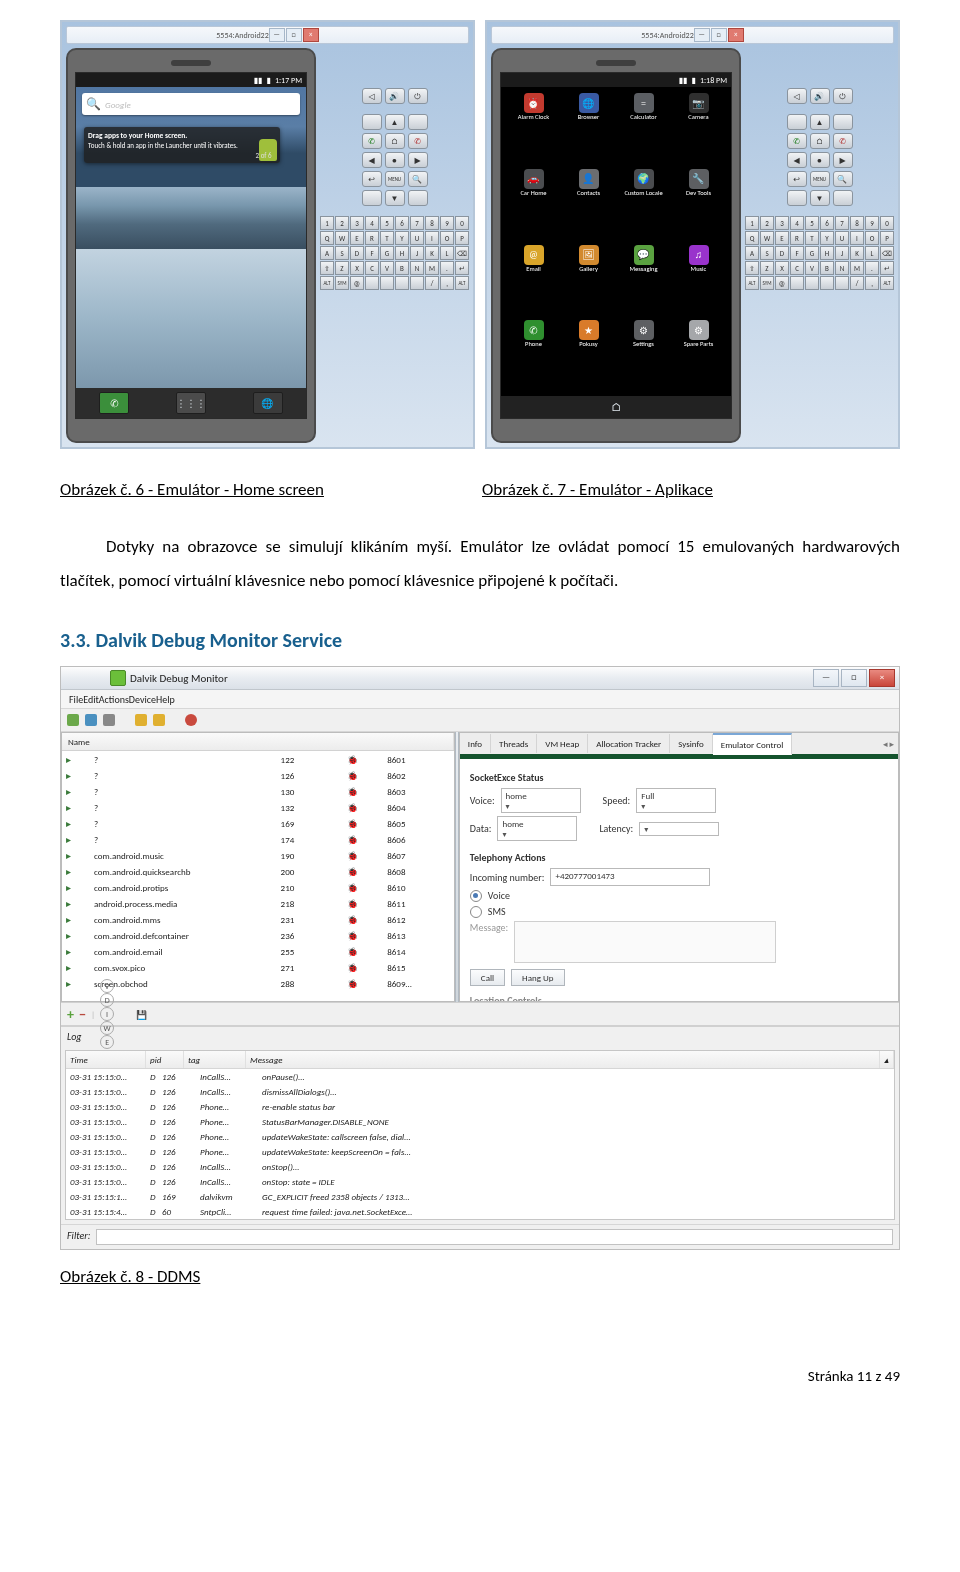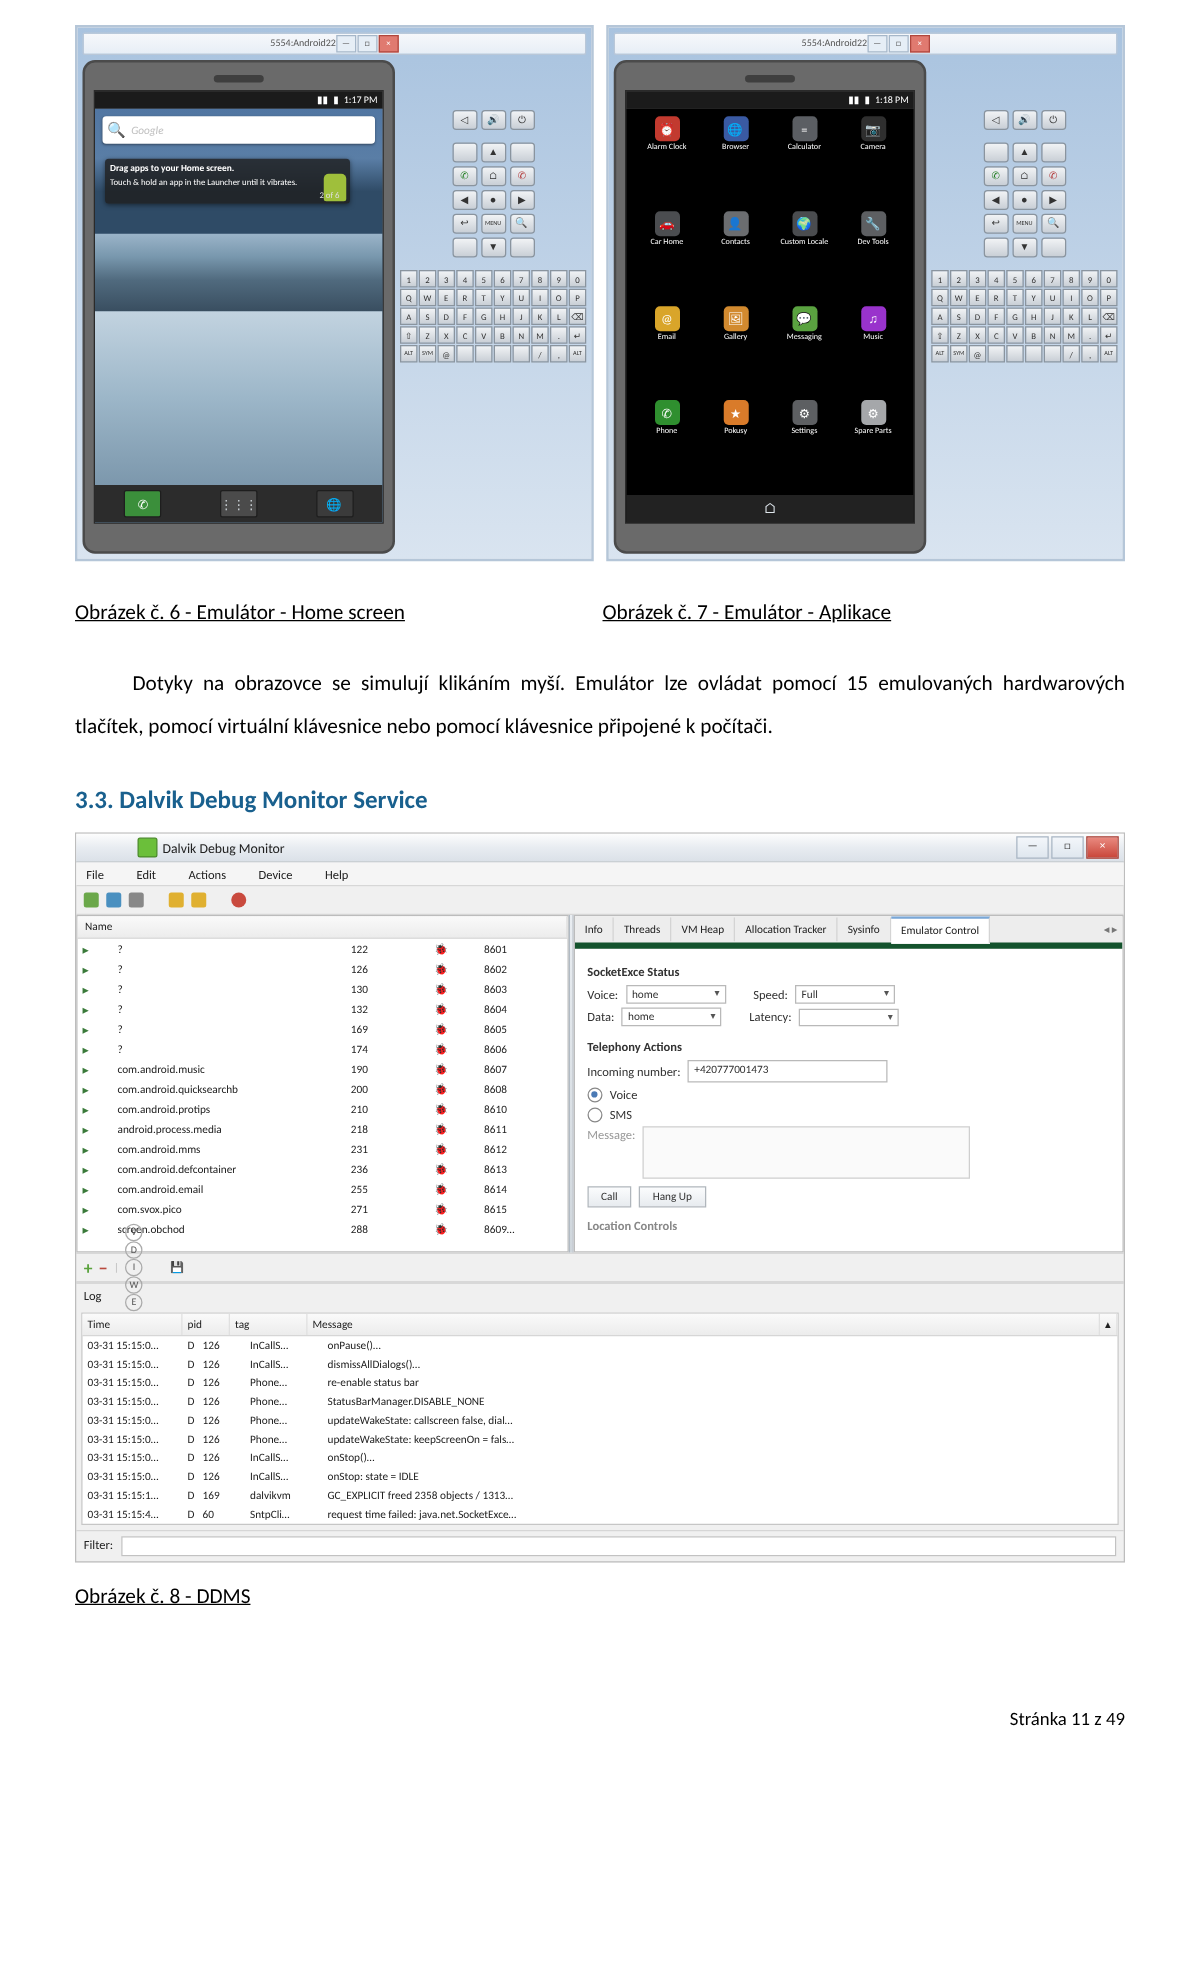--- a/index.html
+++ b/index.html
@@ -155,21 +155,21 @@
     background: linear-gradient(#fdfdfd,#e8ecf1 50%,#dbe1e8);
     border-bottom:1px solid #c0c6cc;
     display:flex; align-items:center; justify-content:space-between;
     padding:0 4px;
   }
   .dtitle .l { display:flex; align-items:center; gap:4px; font-size:11px;padding-left:45px; }
   .dtitle .icon { width:14px; height:14px; background:#6bbf3a; border:1px solid #4a8a28; border-radius:2px; }
   .winbtns2 { display:flex; gap:2px; }
   .wb2 { width:24px; height:16px; border:1px solid #a8b5c3; background:linear-gradient(#f3f6fa,#dfe7ef); text-align:center; font-size:9px; line-height:14px; color:#333; }
   .wb2.red { background:linear-gradient(#e98a80,#c9463a); color:#fff; border-color:#a7382e; }
-  .dmenu { height:18px; display:flex; align-items:center; gap:26px; padding:0 8px; background:#f5f5f5; border-bottom:1px solid #d7d7d7; font-size:10px; }
+  .dmenu { height:18px; display:flex; align-items:center; gap:0; padding:0 8px; background:#f5f5f5; border-bottom:1px solid #d7d7d7; font-size:10px; }
   .dtool { height:22px; display:flex; align-items:center; gap:6px; padding:0 6px; border-bottom:1px solid #d7d7d7; }
   .ticon { width:12px; height:12px; background:#6ba84a; border-radius:2px; }
   .ticon.r { background:#c94a3e; }
   .ticon.g { background:#888; }
   .ticon.y { background:#e0b030; }
   .threepane {
     display:grid;
     grid-template-columns: 47% 4px 1fr;
     height: 270px;
   }
@@ -182,32 +182,32 @@
   .prow .tw { color:#3a7a3a; font-size:10px; }
   .prow .bug { color:#3b8f3b; font-size:9px; }
   .rightpane { background:#fff; border:1px solid #bcbcbc; display:flex; flex-direction:column; overflow:hidden; }
   .tabs { display:flex; background:#ededed; font-size:9px; border-bottom:5px solid #14532d; align-items:center; }
   .tab { padding:4px 8px; border-right:1px solid #d4d4d4; }
   .tab.active { background:#fff; border-top:2px solid #7aa7d6; border-bottom:1px solid #fff; margin-bottom:-1px; }
   .tabarrow { margin-left:auto; padding:4px; color:#777; }
   .rightbody { flex:1; padding:8px 10px; font-size:10px; color:#333; }
   .grouplab { font-weight:bold; margin:4px 0 4px 0; }
   .frow { display:flex; align-items:center; gap:6px; margin:3px 0; }
-  .sel { border:1px solid #b9b9b9; background:#fff; font-size:9px; padding:1px 4px; width:70px; display:flex; justify-content:space-between; }
+  .sel { border:1px solid #b9b9b9; background:#fff; font-size:9px; padding:1px 4px; width:70px; display:flex; justify-content:space-between;flex-direction:column; }
   .sel .arr { color:#555; font-size:8px; }
   .txtin { border:1px solid #b9b9b9; background:#fff; padding:1px 4px; font-size:9px; height:14px; }
   .radio { width:10px; height:10px; border:1px solid #888; border-radius:50%; display:inline-flex; align-items:center; justify-content:center; }
   .radio.on::after { content:""; width:5px; height:5px; background:#4b7ab5; border-radius:50%; display:block; }
   .btn { border:1px solid #b0b6bc; background:linear-gradient(#fbfcfd,#e7ebef); padding:2px 10px; font-size:9px; }
   .msgbox { border:1px solid #cfcfcf; background:#fafafa; width:260px; height:40px; }
   .midtool { height:22px; border-top:1px solid #d0d0d0; border-bottom:1px solid #d0d0d0; display:flex; align-items:center; gap:5px; padding:0 6px; font-size:9px; }
   .mi { width:12px; height:12px; border:1px solid #aaa; border-radius:50%; display:flex; align-items:center; justify-content:center; font-size:8px; color:#555; }
   .plus { color:#5aa23d; font-weight:bold; font-size:14px; }
   .minus { color:#b94a3e; font-weight:bold; font-size:14px; }
-  .logsec { border-top:1px solid #d0d0d0; }
+  .logsec { border-top:1px solid #d0d0d0;font-style:italic; }
   .logbody { background:#fff; border:1px solid #c6c6c6; margin:4px; }
   .loghead { display:grid; grid-template-columns: 80px 38px 62px 1fr 14px; background:linear-gradient(#fafafa,#ececec); font-size:9px; border-bottom:1px solid #d6d6d6; }
   .loghead .c { padding:3px 4px; border-right:1px solid #e0e0e0; }
   .logrow { display:grid; grid-template-columns: 80px 12px 38px 62px 1fr; font-size:9px; height:15px; align-items:center; padding-left:4px; }
   .filterrow { display:flex; align-items:flex-start; gap:6px; padding:4px 6px; border-top:1px solid #d6d6d6; font-size:10px; }
   .filterrow .fin { flex:1; border:1px solid #c2c2c2; background:#fff; height:14px; }
   .caption2 { font-size:17px; text-decoration:underline; margin-top:16px; }
   .footer { text-align:right; font-size:15px; color:#000; margin-top:80px; }
 </style>
 </head>

